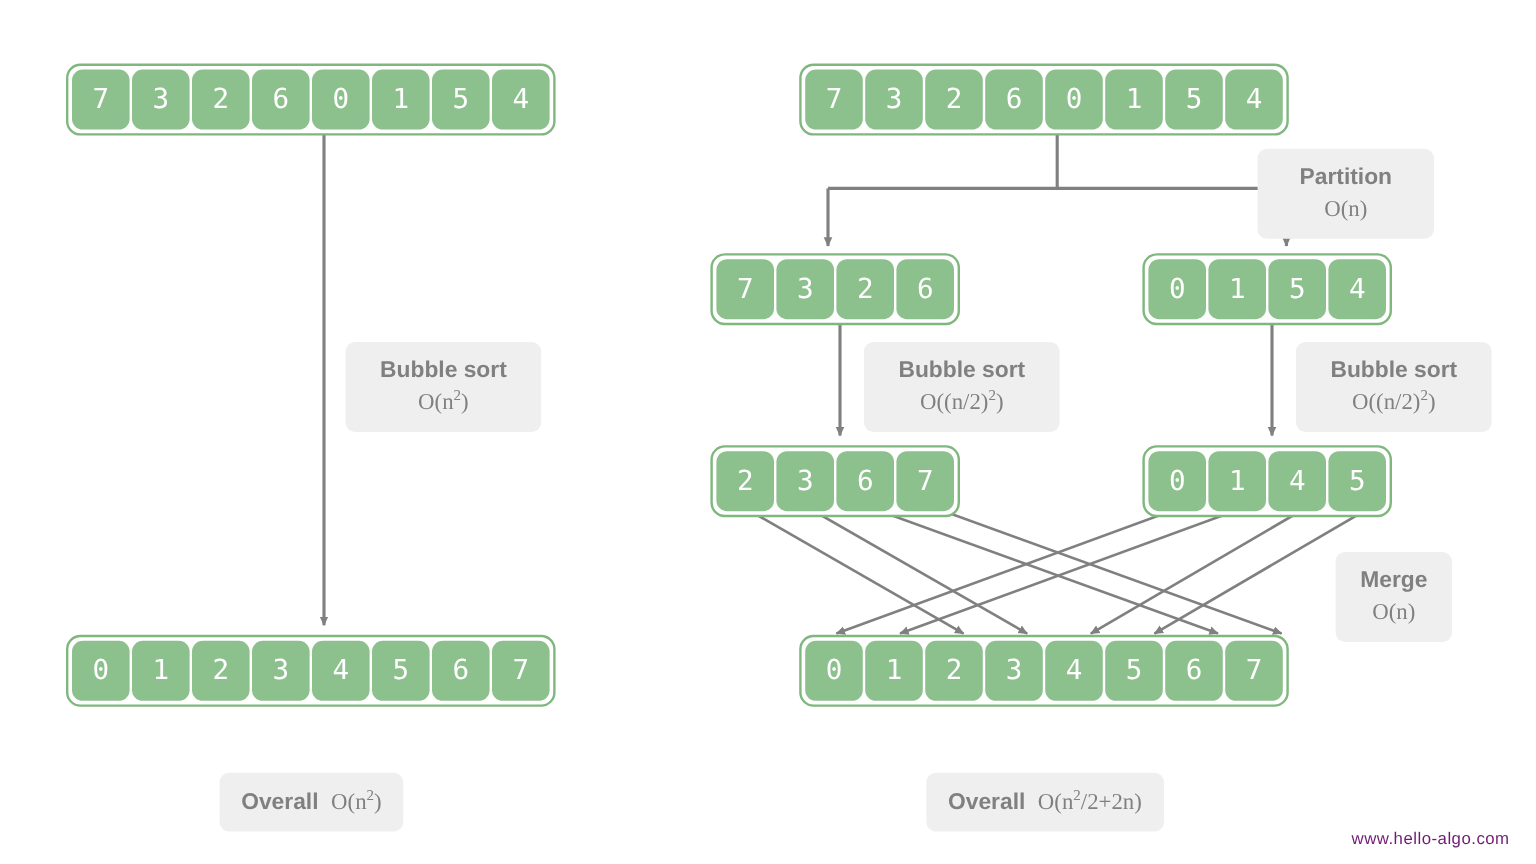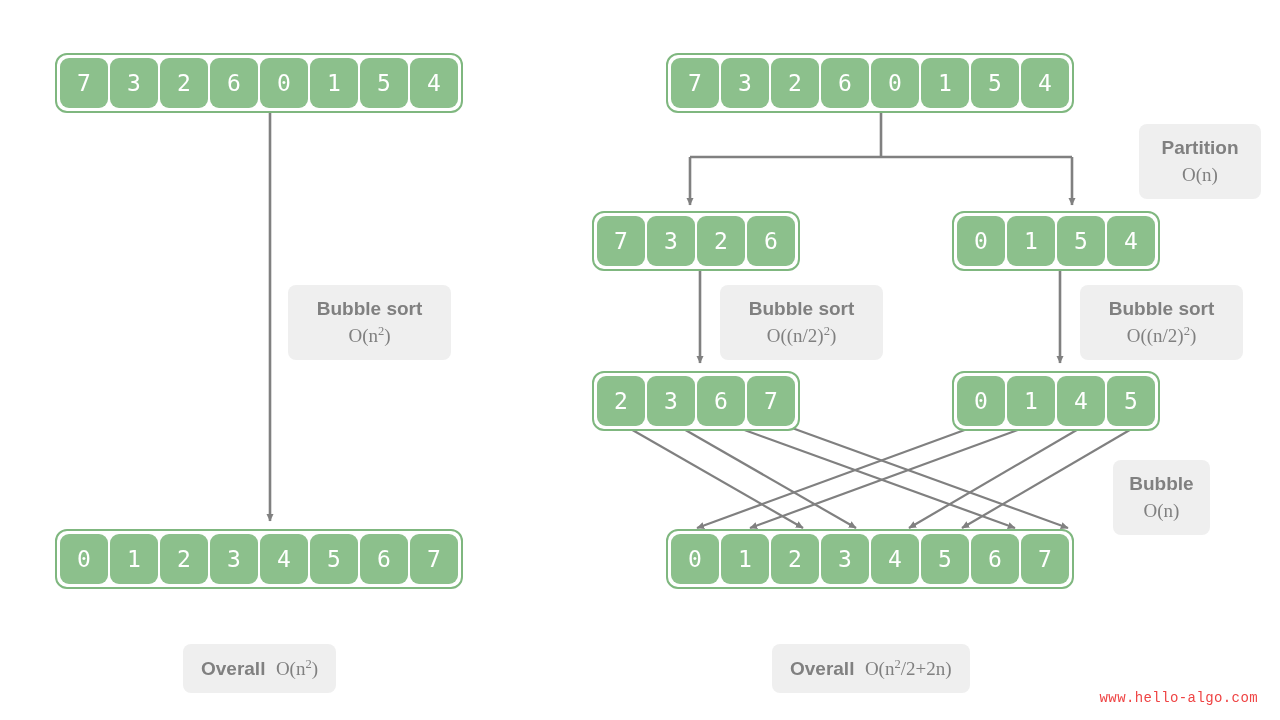--- a/index.html
+++ b/index.html
@@ -89,23 +89,23 @@
     font-size: 0.66em;
     vertical-align: super;
     line-height: 0;
   }
 
   
   #watermark {
     position: absolute;
     right: 22px;
     bottom: 14px;
-    font-family: Liberation Mono, monospace;
+    font-family: Liberation Sans, sans-serif;
     font-size: 14px;
-    color: #ef4444;
+    color: #701a75;
     letter-spacing: 0.4px;
     white-space: nowrap;
   }
 </style>
 </head>
 <body>
 
 <svg id="canvas" viewBox="0 0 1280 720" xmlns="http://www.w3.org/2000/svg">
   <defs>
     <marker id="ah" markerWidth="9" markerHeight="9" refX="7.2" refY="4.5" orient="auto" markerUnits="userSpaceOnUse">
@@ -179,21 +179,21 @@
     <div class="cell">7</div>
     <div class="cell">3</div>
     <div class="cell">2</div>
     <div class="cell">6</div>
     <div class="cell">0</div>
     <div class="cell">1</div>
     <div class="cell">5</div>
     <div class="cell">4</div>
   </div>
 
-<div class="note" style="left:1139px; top:124px; width:122px;">
+<div class="note" style="left:1048px; top:124px; width:147px;">
   <span class="title">Partition</span>
   <span class="formula">O(n)</span>
 </div>
 
 <div class="array" style="left:592px; top:211px;">
     <div class="cell">7</div>
     <div class="cell">3</div>
     <div class="cell">2</div>
     <div class="cell">6</div>
   </div>
@@ -223,21 +223,21 @@
   </div>
 
 <div class="array" style="left:952px; top:371px;">
     <div class="cell">0</div>
     <div class="cell">1</div>
     <div class="cell">4</div>
     <div class="cell">5</div>
   </div>
 
 <div class="note" style="left:1113px; top:460px; width:97px;">
-  <span class="title">Bubble</span>
+  <span class="title">Merge</span>
   <span class="formula">O(n)</span>
 </div>
 
 <div class="array" style="left:666px; top:529px;">
     <div class="cell">0</div>
     <div class="cell">1</div>
     <div class="cell">2</div>
     <div class="cell">3</div>
     <div class="cell">4</div>
     <div class="cell">5</div>

